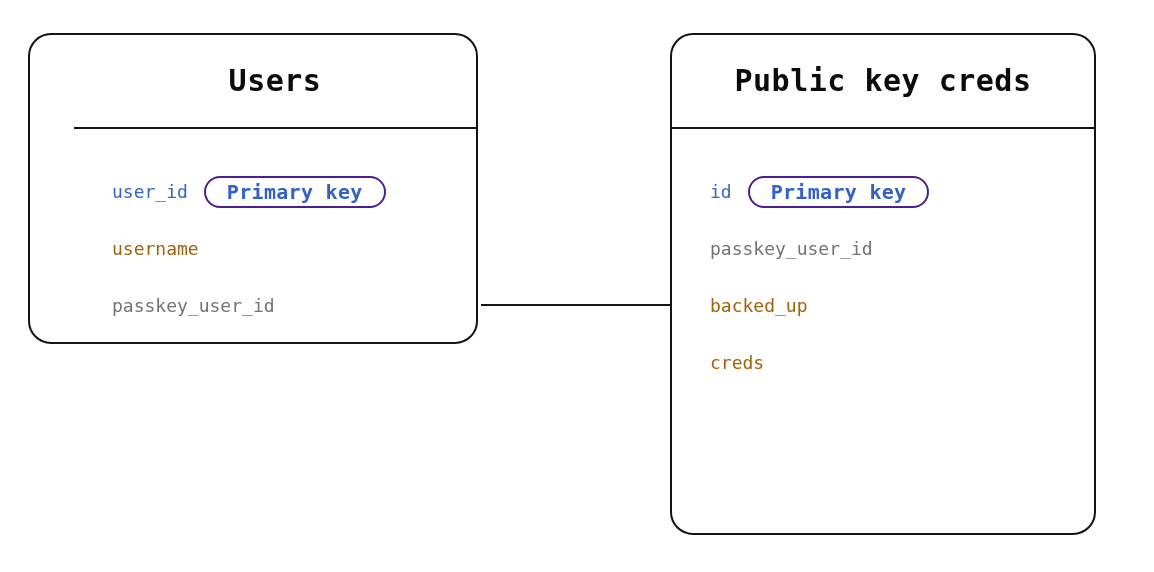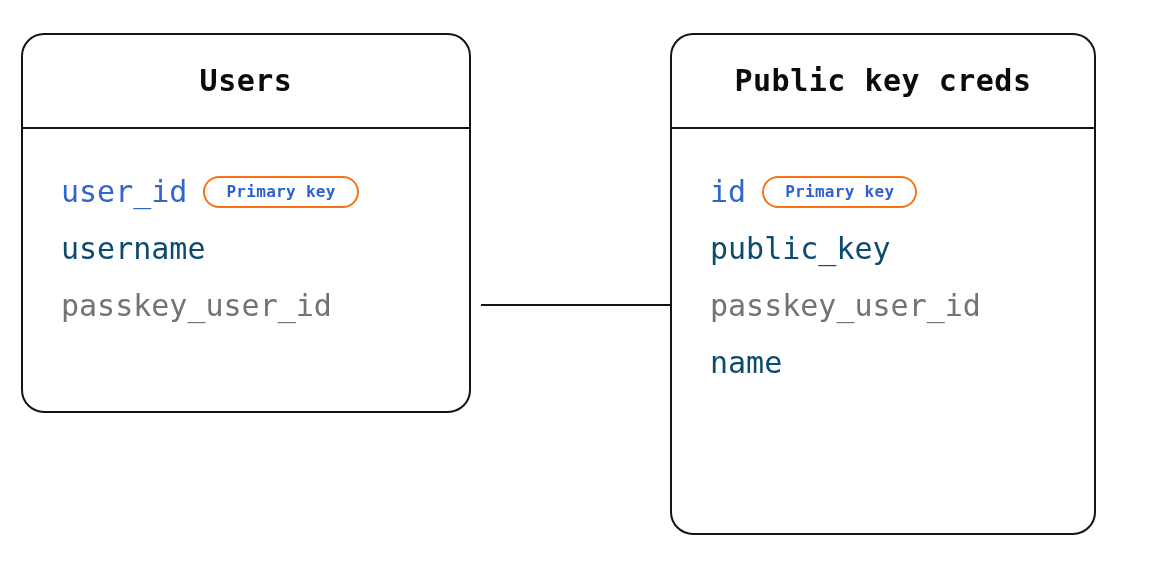--- a/index.html
+++ b/index.html
@@ -58,61 +58,61 @@
 
   .field-row {
     height: 57px;
     display: flex;
     align-items: center;
     gap: 16px;
   }
 
   .field-name {
     font-family: "DejaVu Sans Mono", "Liberation Mono", monospace;
-    font-size: 30px;
+    font-size: 18px;
     line-height: 1;
     color: #111111;
     white-space: nowrap;
   }
   .field-name.pk   { color: #3366cc; }
   .field-name.fk   { color: #737373; }
-  .field-name.plain{ color: #0c4a6e; text-align: right; }
+  .field-name.plain{ color: #a16207; text-align: right; }
 
   
   .pk-badge {
     box-sizing: border-box;
     display: inline-flex;
     align-items: center;
     justify-content: center;
     height: 32px;
     padding: 0 21px;
-    border: 2px solid #f97316;
+    border: 2px solid #4c1d95;
     border-radius: 999px;
     color: #2f5fd0;
     font-family: "DejaVu Sans Mono", "Liberation Mono", monospace;
-    font-size: 16px;
+    font-size: 20px;
     font-weight: bold;
     letter-spacing: 0.3px;
     white-space: nowrap;
     line-height: 1;
   }
 
   
   .connector {
     position: absolute;
     background: #141414;
     height: 2px;
   }
 </style>
 </head>
 <body>
 
 <div class="canvas">
 
-  <div class="entity" style="left:21px; top:33px; width:450px; height:380px;">
+  <div class="entity" style="left:28px; top:33px; width:450px; height:311px;padding-left:44px;">
     <div class="entity-header">
       <span class="entity-title">Users</span>
     </div>
     <div class="entity-fields">
 
       <div class="field-row">
         <span class="field-name pk">user_id</span>
         <span class="pk-badge">Primary key</span>
       </div>
 
@@ -133,30 +133,30 @@
     <div class="entity-header">
       <span class="entity-title">Public key creds</span>
     </div>
     <div class="entity-fields">
 
       <div class="field-row">
         <span class="field-name pk">id</span>
         <span class="pk-badge">Primary key</span>
       </div>
 
-      <div class="field-row">
-        <span class="field-name plain">public_key</span>
-      </div>
 
       <div class="field-row">
         <span class="field-name fk">passkey_user_id</span>
       </div>
 
+      <div class="field-row">
+        <span class="field-name plain">backed_up</span>
+      </div>
 
       <div class="field-row">
-        <span class="field-name plain">name</span>
+        <span class="field-name plain">creds</span>
       </div>
 
 
     </div>
   </div>
 
 </div>
 
 </body></html>

